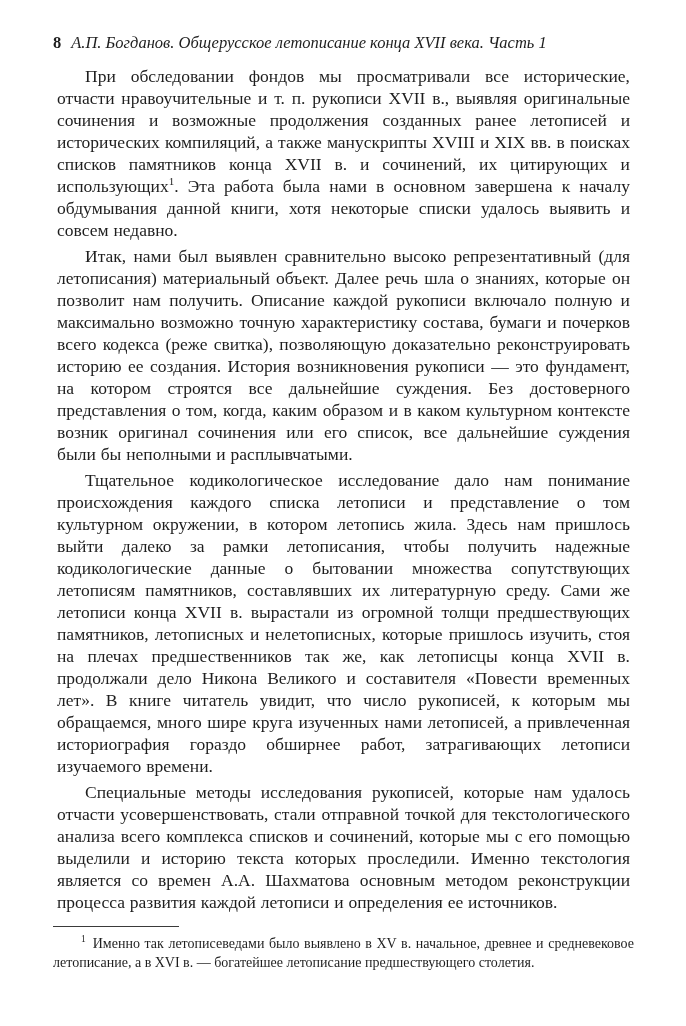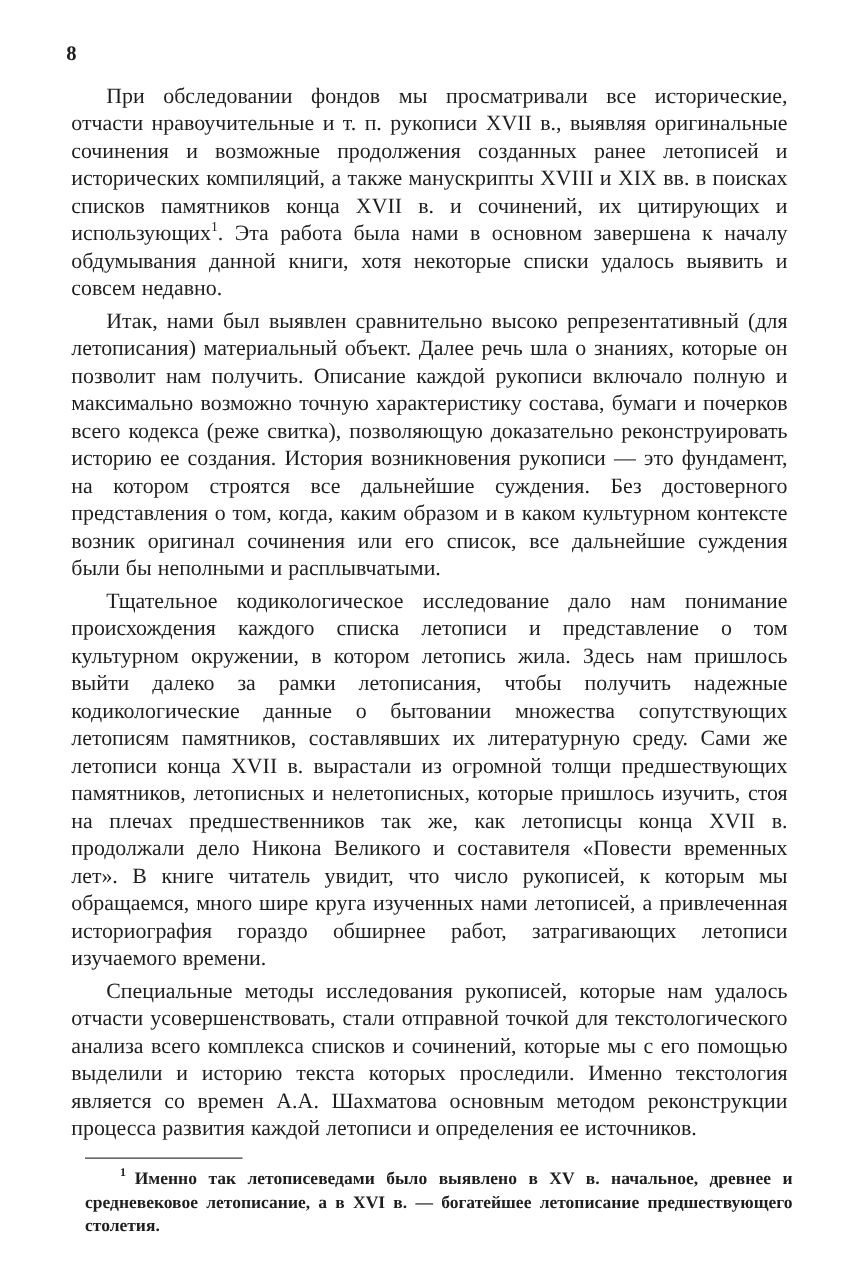--- a/index.html
+++ b/index.html
@@ -44,24 +44,23 @@
     -webkit-hyphens: auto;
     word-spacing: 0.5px;
   }
   sup.fnref {
     font-size: 11px;
     line-height: 0;
     vertical-align: super;
   }
   .footnote-area {
     position: absolute;
-    left: 68px;
+    left: 53px;
     right: 52px;
     top: 926px;
-    font-weight: bold;
   }
   .fn-rule {
     width: 126px;
     height: 0;
     border-top: 1.6px solid #3a3a3a;
     margin-bottom: 7px;
   }
   .footnote {
     margin: 0;
     font-size: 14px;
@@ -77,20 +76,21 @@
     margin-right: 7px;
   }
 </style>
 </head>
 <body>
 
 <div class="page">
 
   <header class="running-head">
     <span class="pagenum">8</span>
+    <span class="running-title">А.П. Богданов. Общерусское летописание конца XVII века. Часть 1</span>
   </header>
 
   <main>
     <p><span>При обследовании фондов мы просматривали все исторические, отчасти нравоучительные и т. п. рукописи XVII в., выявляя оригинальные сочинения и возможные продолжения созданных ранее летописей и исторических компиляций, а также манускрипты XVIII и XIX вв. в поисках списков памятников конца XVII в. и сочинений, их цитирующих и использующих</span><sup class="fnref">1</sup><span>. Эта работа была нами в основном завершена к началу обдумывания данной книги, хотя некоторые списки удалось выявить и совсем недавно.</span></p>
     <p>Итак, нами был выявлен сравнительно высоко репрезентативный (для летописания) материальный объект. Далее речь шла о знаниях, которые он позволит нам получить. Описание каждой рукописи включало полную и максимально возможно точную характеристику состава, бумаги и почерков всего кодекса (реже свитка), позволяющую доказательно реконструировать историю ее создания. История возникновения рукописи — это фундамент, на котором строятся все дальнейшие суждения. Без достоверного представления о том, когда, каким образом и в каком культурном контексте возник оригинал сочинения или его список, все дальнейшие суждения были бы неполными и расплывчатыми.</p>
     <p>Тщательное кодикологическое исследование дало нам понимание происхождения каждого списка летописи и представление о том культурном окружении, в котором летопись жила. Здесь нам пришлось выйти далеко за рамки летописания, чтобы получить надежные кодикологические данные о бытовании множества сопутствующих летописям памятников, составлявших их литературную среду. Сами же летописи конца XVII в. вырастали из огромной толщи предшествующих памятников, летописных и нелетописных, которые пришлось изучить, стоя на плечах предшественников так же, как летописцы конца XVII в. продолжали дело Никона Великого и составителя «Повести временных лет». В книге читатель увидит, что число рукописей, к которым мы обращаемся, много шире круга изученных нами летописей, а привлеченная историография гораздо обширнее работ, затрагивающих летописи изучаемого времени.</p>
     <p>Специальные методы исследования рукописей, которые нам удалось отчасти усовершенствовать, стали отправной точкой для текстологического анализа всего комплекса списков и сочинений, которые мы с его помощью выделили и историю текста которых проследили. Именно текстология является со времен А.А. Шахматова основным методом реконструкции процесса развития каждой летописи и определения ее источников.</p>
   </main>
 
   <footer class="footnote-area">

